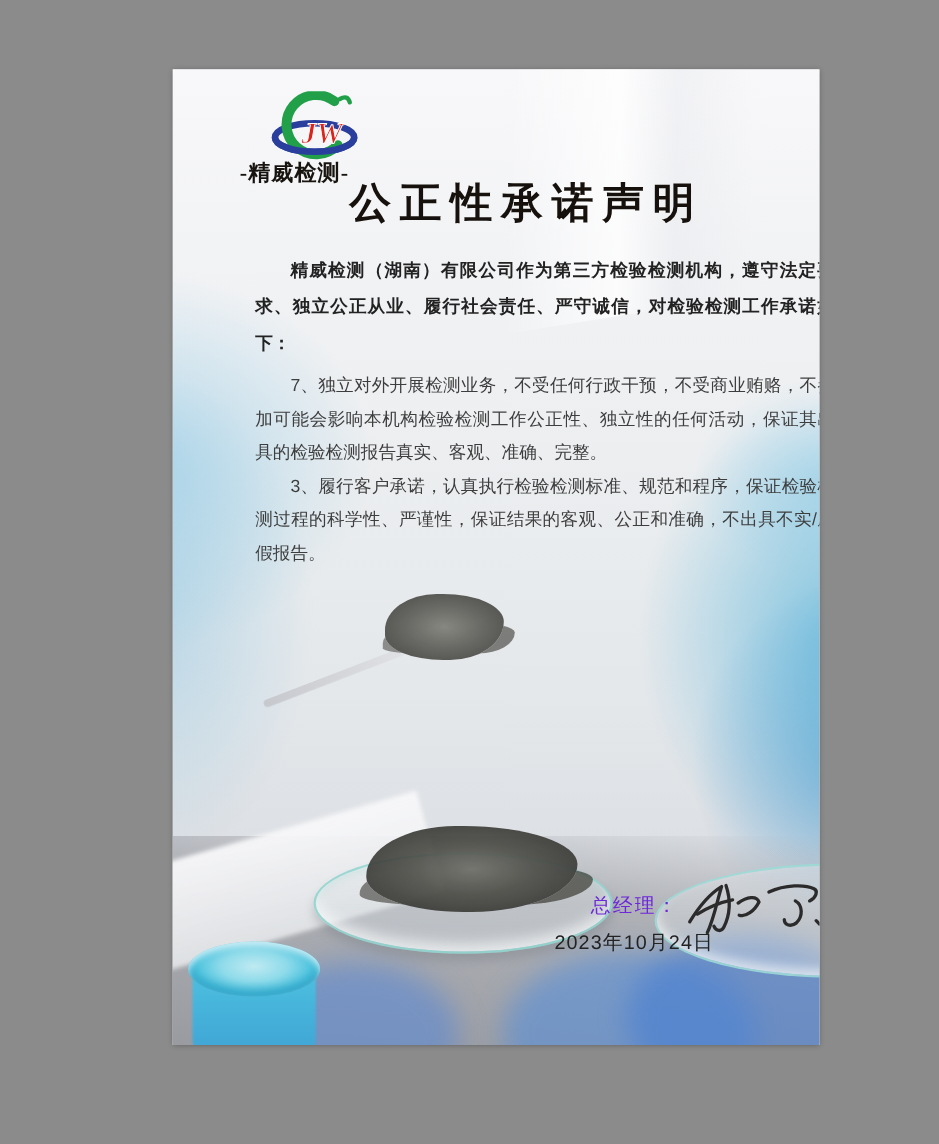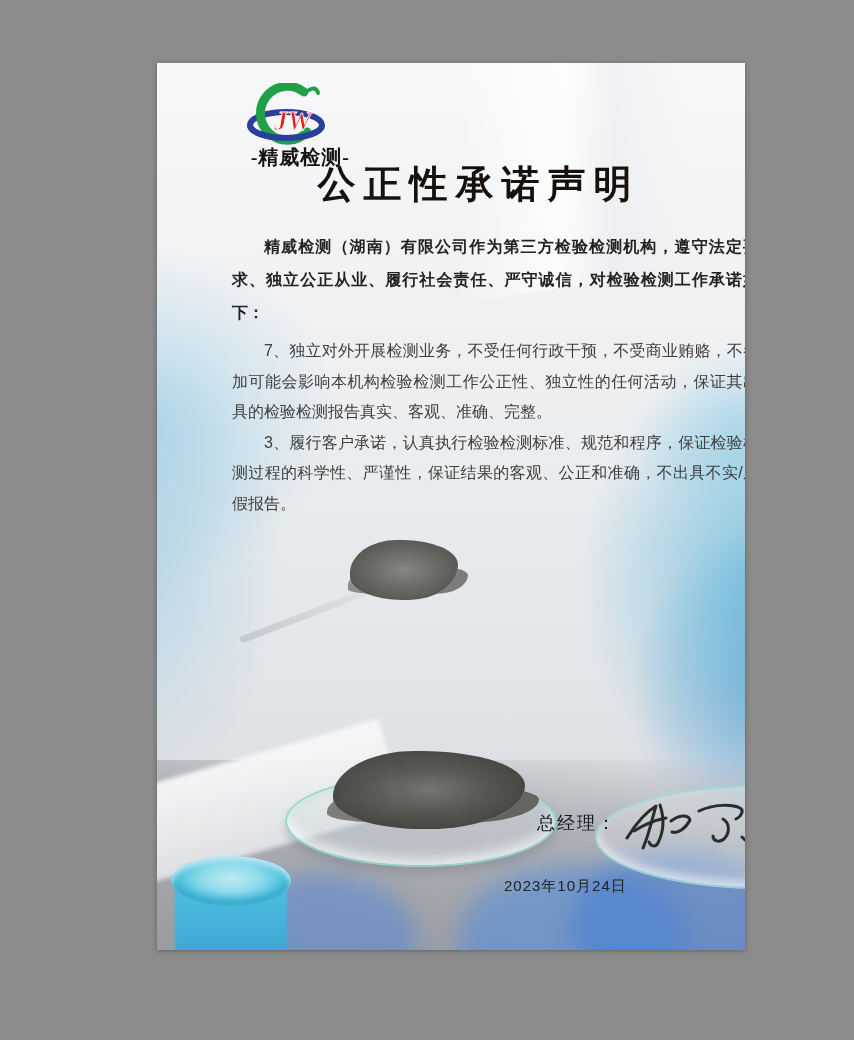--- a/index.html
+++ b/index.html
@@ -89,21 +89,21 @@
     position:absolute;left:0;top:0;width:120px;height:50px;border-radius:50%;
     background:radial-gradient(ellipse at 50% 45%,#bfeaf2 0%,#8fdbea 35%,#4cc3de 62%,#3db4d8 100%);
     box-shadow:inset 0 4px 6px rgba(255,255,255,.7), inset 0 -6px 8px rgba(40,150,190,.6);
     filter:blur(.5px);
   }
   
   .content{position:absolute;inset:0;z-index:2;margin-left:47px;}
   .logo{position:absolute;left:36px;top:20px;width:92px;height:68px;}
   .brand{
     position:absolute;left:14px;top:81px;width:132px;
-    text-align:right;
+    text-align:left;
     font-family:"Liberation Serif","DejaVu Serif",serif;
     font-weight:bold;font-size:20px;color:#17130f;letter-spacing:1px;
     white-space:nowrap;
   }
   .title{
     position:absolute;left:0;top:96px;width:100%;
     text-align:center;
     font-family:Liberation Serif, serif;
     font-weight:bold;font-size:38px;color:#16110c;
     letter-spacing:8px;padding-left:8px;box-sizing:border-box;
@@ -121,27 +121,27 @@
   }
   .item{
     margin:0;line-height:30.5px;text-indent:2em;
     text-align:justify;
   }
   .sign-row{
     position:absolute;left:333px;top:733px;height:60px;
     display:flex;align-items:flex-start;
   }
   .sign-label{
-    font-size:18px;color:#0f172a;letter-spacing:2px;
+    font-size:18px;color:#6d28d9;letter-spacing:2px;
     line-height:26px;padding-top:14px;white-space:nowrap;
   }
   .sign-svg{margin-left:2px;margin-top:0;}
   .date-line{
-    position:absolute;left:300px;top:814px;
-    font-size:15px;color:#232323;letter-spacing:1px;white-space:nowrap;
+    position:absolute;left:300px;top:782px;
+    font-size:18px;color:#232323;letter-spacing:1px;white-space:nowrap;
   }
 </style>
 </head>
 <body>
 
 <div class="page">
 
   <div class="photo"></div>
   <div class="fold-streak"></div>
   <div class="table-band"></div>

